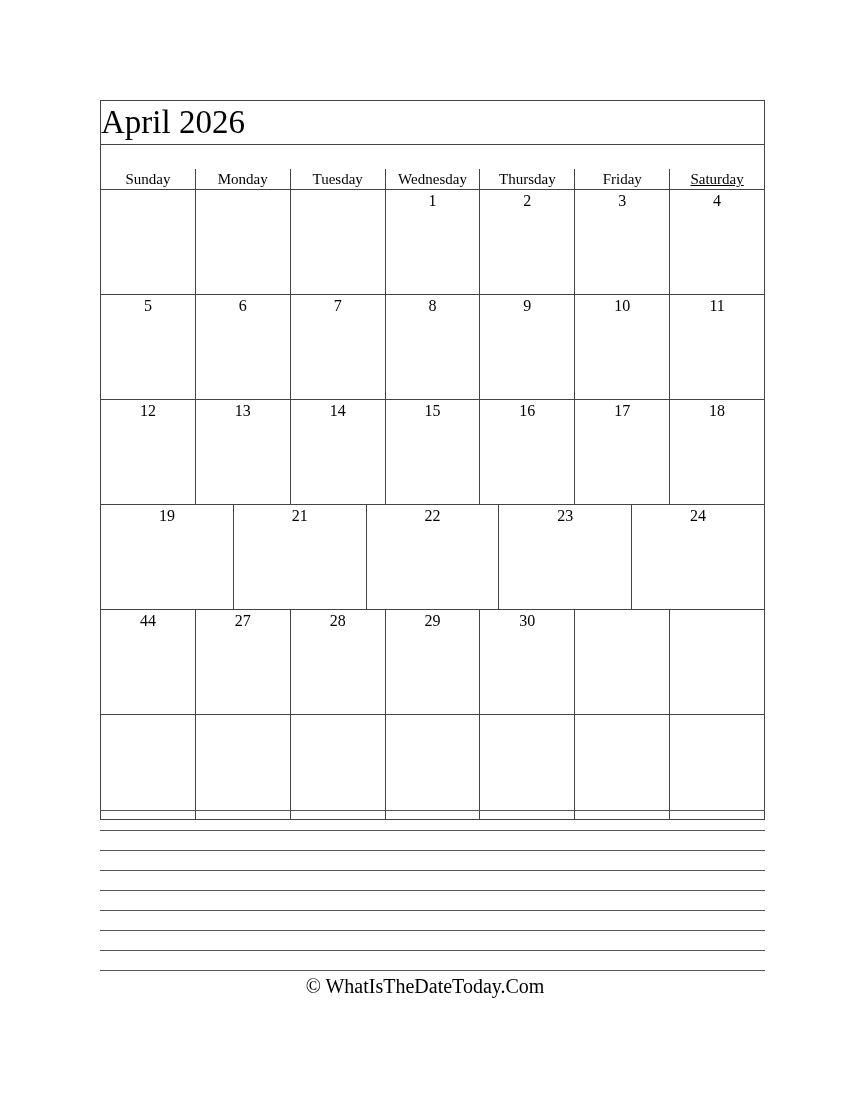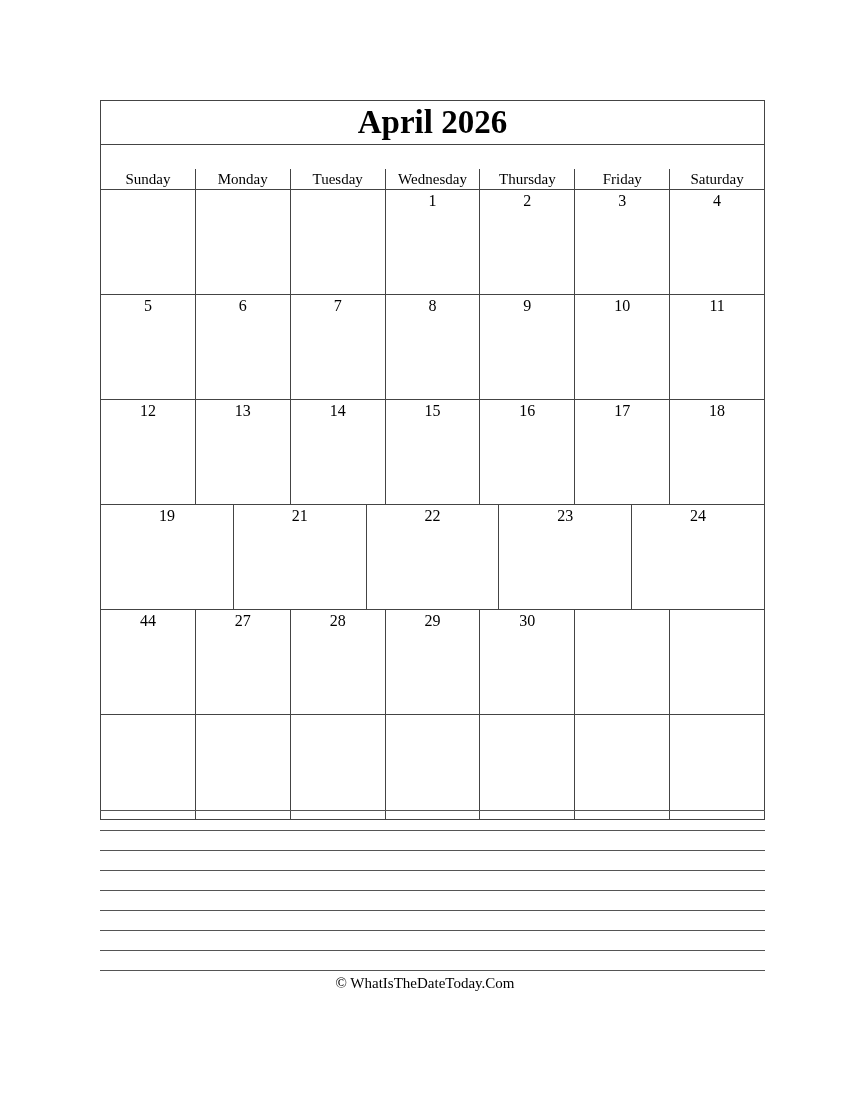--- a/index.html
+++ b/index.html
@@ -1,28 +1,28 @@
 <!DOCTYPE html>
 <html><head>
 <meta charset="utf-8">
 <style>
   html,body{margin:0;padding:0;background:#fff;}
   body{width:850px;height:1100px;position:relative;font-family:"Liberation Serif","DejaVu Serif",serif;color:#000;}
   .cal{position:absolute;left:100px;top:100px;width:665px;border:1px solid #444;box-sizing:border-box;}
-  .title{height:43px;line-height:43px;text-align:center;font-size:33px;border-bottom:1px solid #444;font-weight:bold;}
+  .title{height:43px;line-height:43px;text-align:left;font-size:33px;border-bottom:1px solid #444;}
   .dows{display:flex;height:20px;border-bottom:1px solid #444;margin-top:24px;}
   .dow{flex:1;text-align:center;font-size:15px;line-height:20px;border-right:1px solid #444;}
-  .dow:last-child{border-right:none;}
+  .dow:last-child{border-right:none;text-decoration:underline;}
   .week{display:flex;height:104px;border-bottom:1px solid #444;}
   .week:last-child{border-bottom:none;}
   .day{flex:1;border-right:1px solid #444;text-align:center;font-size:16px;padding-top:2px;box-sizing:border-box;}
   .day:last-child{border-right:none;}
   .notes{position:absolute;left:100px;top:791px;width:665px;}
   .line{height:20px;border-bottom:1px solid #555;box-sizing:border-box;}
-  .footer{position:absolute;left:0;width:850px;top:975px;text-align:center;font-size:15px;}
+  .footer{position:absolute;left:0;width:850px;top:975px;text-align:center;font-size:20px;}
 </style>
 </head>
 <body>
 
 <div class="cal">
   <div class="title">April 2026</div>
   <div class="dows">
     <div class="dow">Sunday</div>
     <div class="dow">Monday</div>
     <div class="dow">Tuesday</div>

